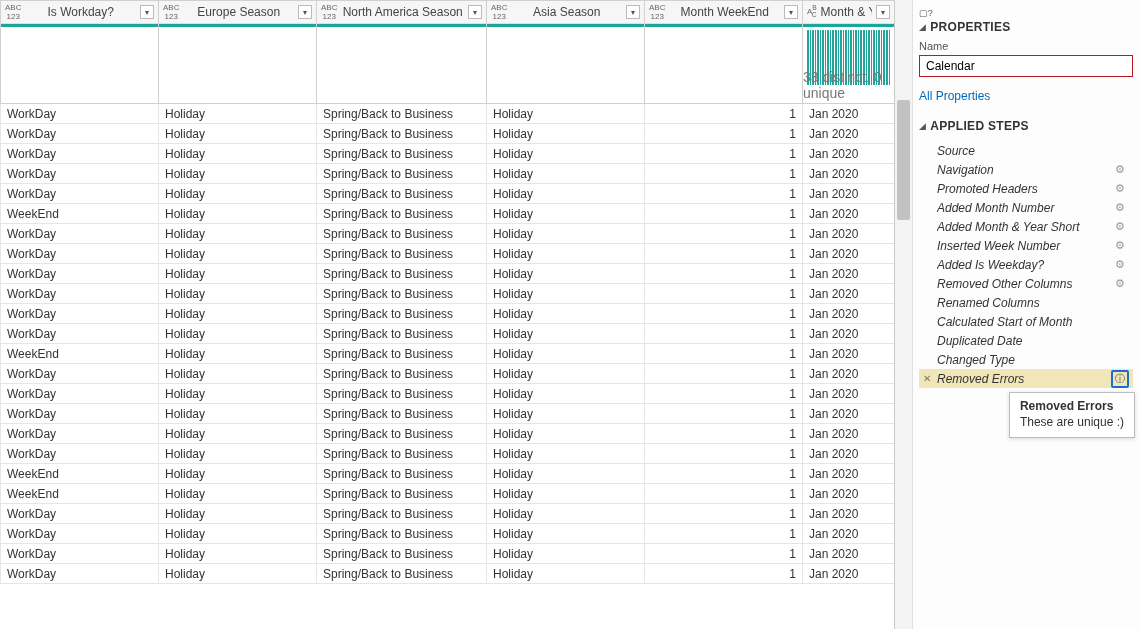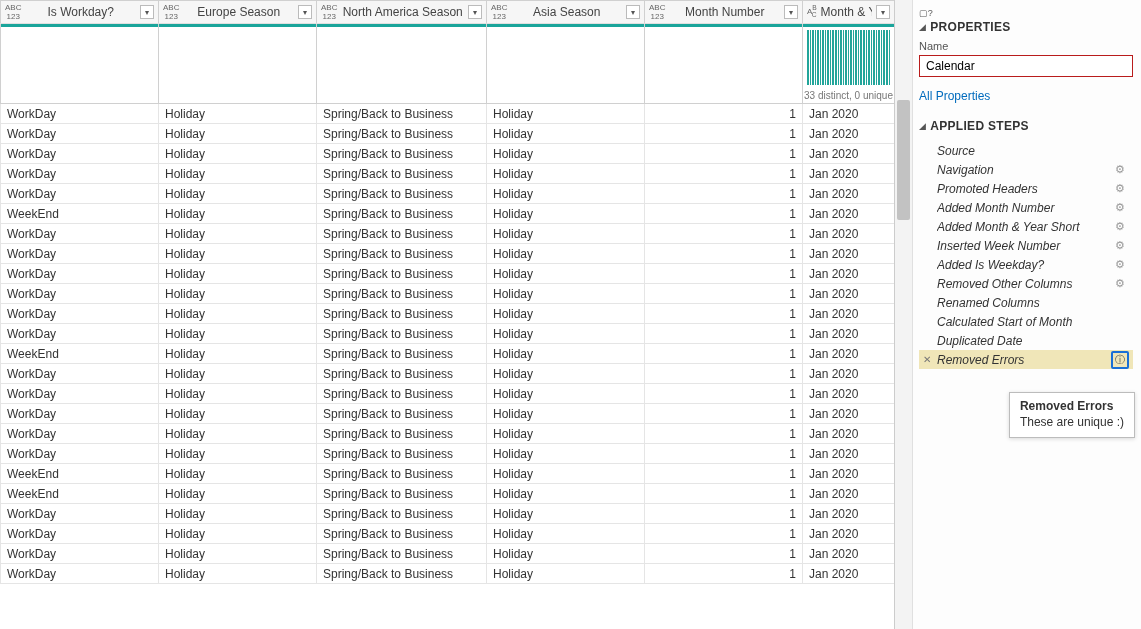--- a/index.html
+++ b/index.html
@@ -88,21 +88,21 @@
     position:absolute; left:0; right:0; top:0; height:3px; background:#1aa59b;
   }
   tr.histogram td.c5 .quality-bar{ height:3px; }
   .bars{
     position:absolute; left:4px; right:4px; top:6px; bottom:18px;
     display:flex; align-items:flex-end; gap:1px;
   }
   .bars span{ flex:1; background:#22a59a; }
   .stats{
     position:absolute; left:0; right:0; bottom:2px;
-    font-size:10px; color:#777; text-align:center;
+    font-size:14px; color:#777; 
   }
 
   tbody.rows td{
     border:1px solid #e5e5e5;
     padding:2px 6px;
     height:20px;
     font-size:12px;
     color:#333;
     overflow:hidden; white-space:nowrap;
     text-align:left;
@@ -198,21 +198,21 @@
             <th class="colhead">
               <div class="colhead-inner">
                 <span class="type-icon"><span class="sup">ABC</span><br><span class="sup">123</span></span>
                 <span class="colname">Asia Season</span>
                 <span class="filter-btn">▾</span>
               </div>
             </th>
             <th class="colhead">
               <div class="colhead-inner">
                 <span class="type-icon"><span class="sup">ABC</span><br><span class="sup">123</span></span>
-                <span class="colname">Month Number</span>
+                <span class="colname">Month WeekEnd</span>
                 <span class="filter-btn">▾</span>
               </div>
             </th>
             <th class="colhead">
               <div class="colhead-inner">
                 <span class="type-icon"><span class="sup">A<sup>B</sup><sub style="margin-left:-5px">C</sub></span></span>
                 <span class="colname">Month &amp; Year</span>
                 <span class="filter-btn">▾</span>
               </div>
             </th>
@@ -524,20 +524,23 @@
         </div>
         <div class="step">
           <span class="label">Renamed Columns</span>
         </div>
         <div class="step">
           <span class="label">Calculated Start of Month</span>
         </div>
         <div class="step">
           <span class="label">Duplicated Date</span>
         </div>
+        <div class="step">
+          <span class="label">Changed Type</span>
+        </div>
         <div class="step selected">
           <span class="xmark">✕</span>
           <span class="label">Removed Errors</span>
           <span class="info-chip">ⓘ</span>
         </div>
       </div>
 
     <div class="tooltip">
       <div class="tt-title">Removed Errors</div>
       <div>These are unique :)</div>

